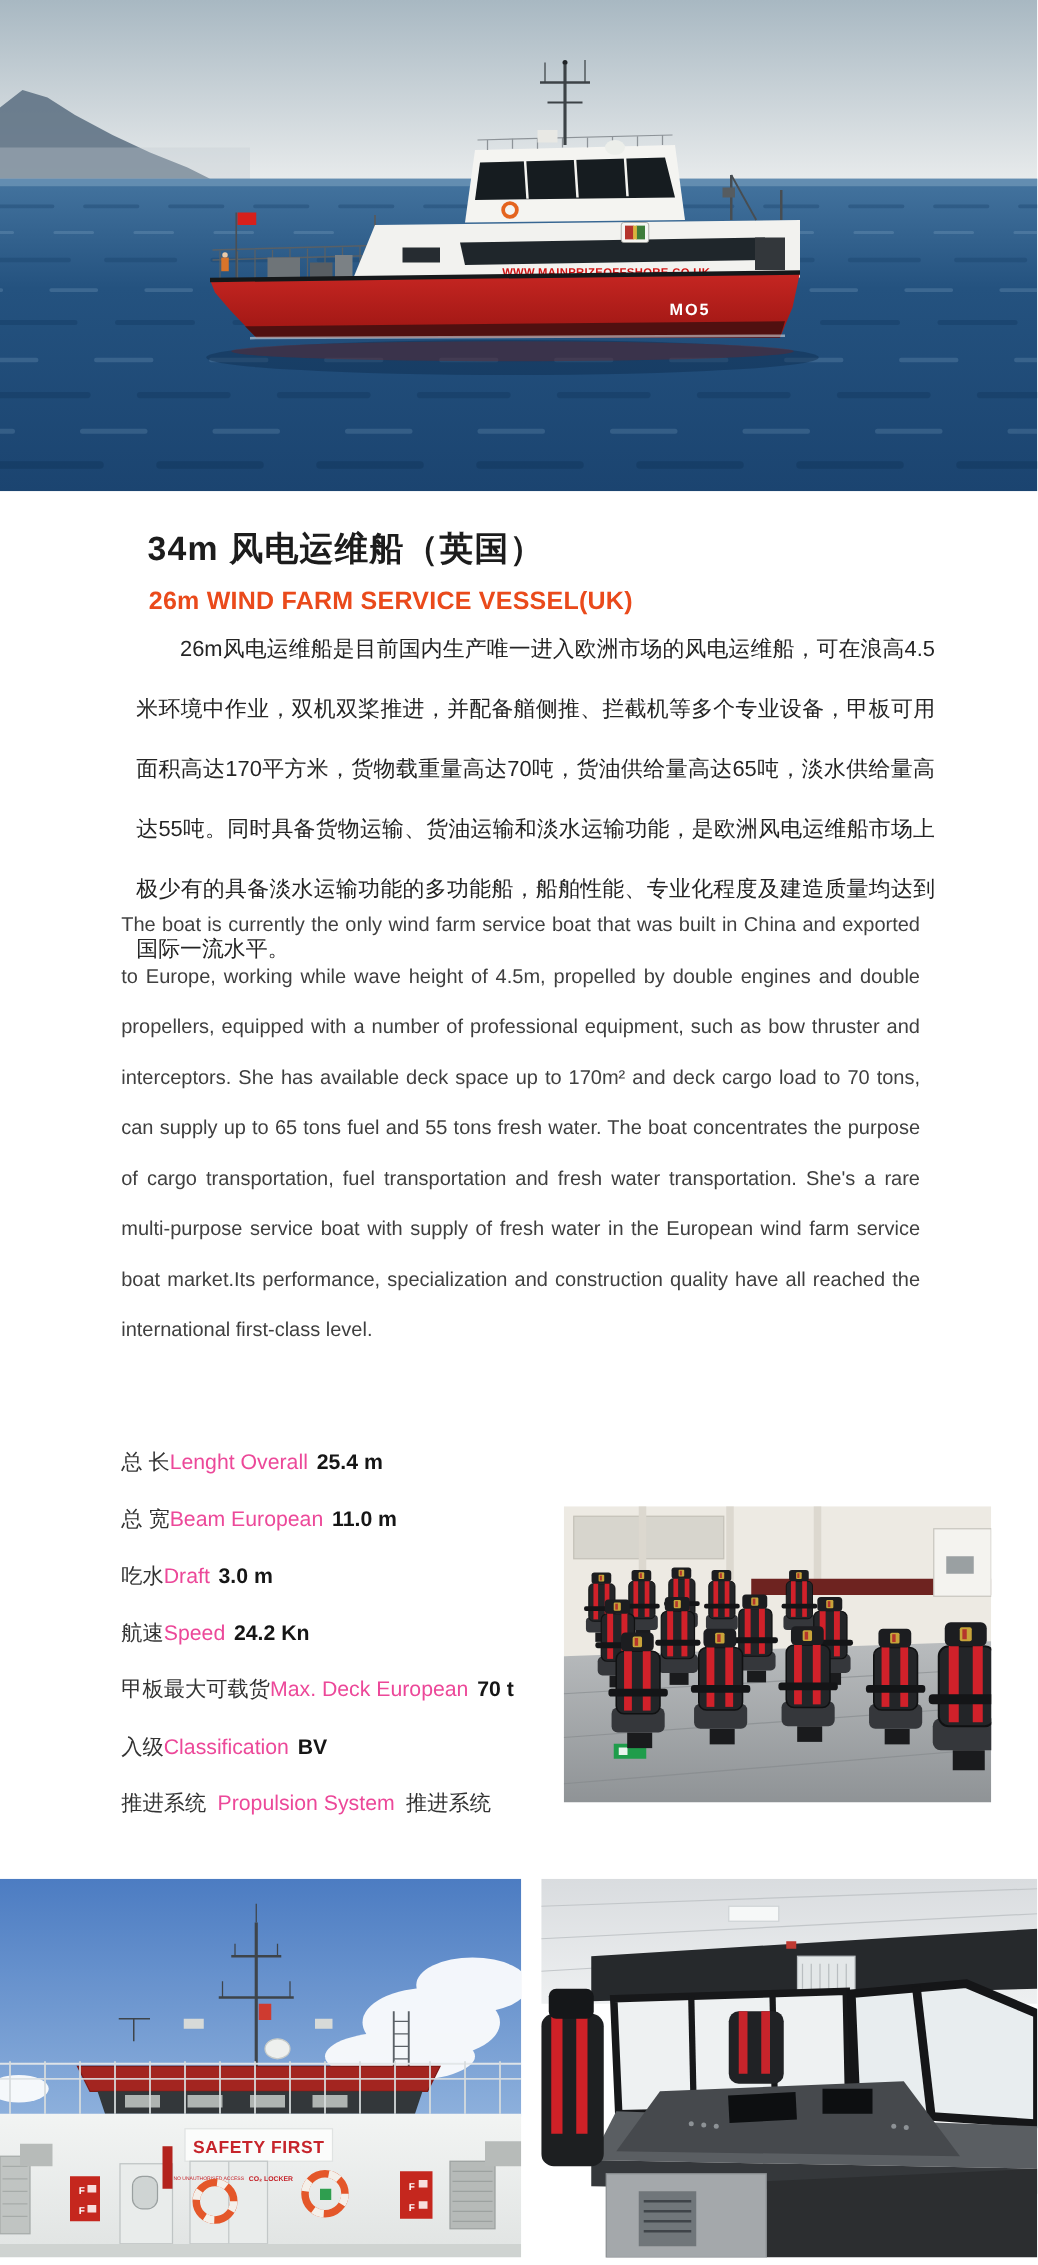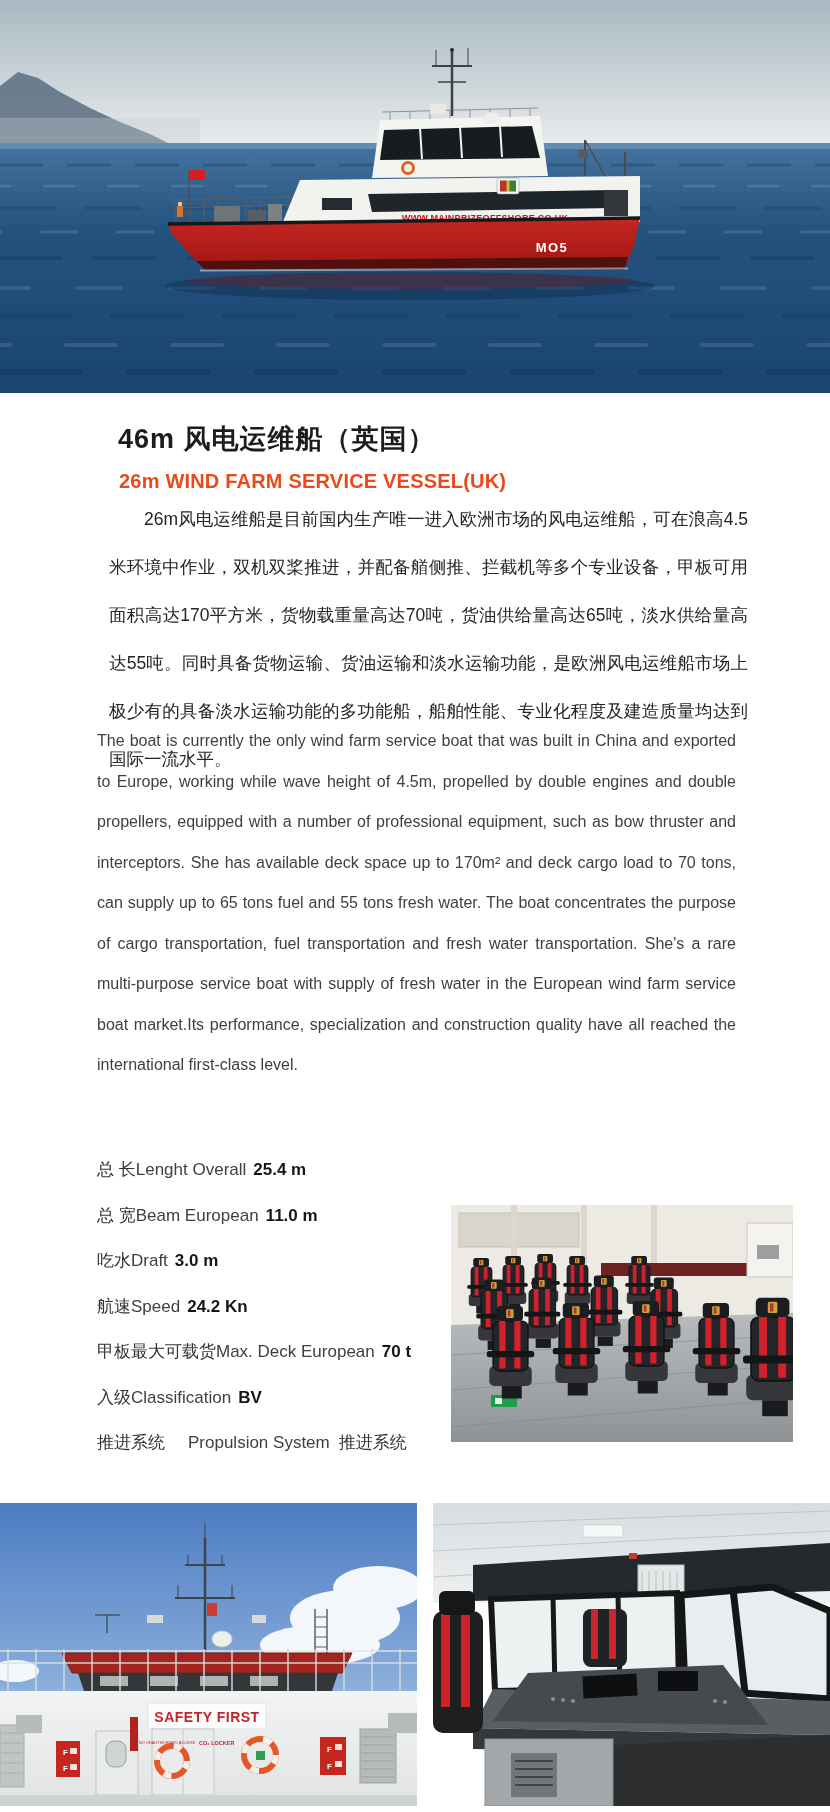--- a/index.html
+++ b/index.html
@@ -12,23 +12,23 @@
   
   .title{left:118px;top:421px;font-size:27px;font-weight:bold;color:#1c1c1c;letter-spacing:1px;}
   .subtitle{left:119px;top:470px;font-size:20px;font-weight:bold;color:#ea4a1b;letter-spacing:.2px;}
   .para-zh{left:97px;top:483px;width:639px;font-size:17.5px;line-height:48px;color:#242424;
            text-align:justify;text-indent:2em;}
   .para-en{left:97px;top:721px;width:639px;font-size:16px;line-height:40.5px;color:#3f3f3f;
            text-align:justify;}
   .specs{left:97px;top:1147px;width:400px;font-size:17px;line-height:45.5px;color:#383838;}
   .spec-row{white-space:nowrap;}
   .sp-zh{color:#333333;}
-  .sp-en{color:#404040;}
+  .sp-en{color:#ec4899;}
   .sp-val{font-weight:bold;color:#161616;margin-left:7px;text-align:right;}
-  .wide .sp-en{margin-left:23px;}
+  .wide .sp-en{margin-left:9px;}
   .wide .sp-val{font-weight:normal;color:#333333;margin-left:9px;}
   
   .photo-seats{left:451px;top:1205px;width:342px;height:237px;}
   .photo-stern{left:0px;top:1503px;width:417px;height:303px;}
   .photo-wheel{left:433px;top:1503px;width:397px;height:303px;}
 </style>
 </head>
 <body>
 
 <div class="page">
@@ -135,21 +135,21 @@
         <polygon points="196,261 628,257 624,270 205,270" fill="#471010" opacity="0.9"></polygon>
         <line x1="168" y1="224" x2="640" y2="218" stroke="#16181a" stroke-width="3.5"></line>
         <rect x="604" y="190" width="24" height="26" fill="#33373b"></rect>
         <line x1="200" y1="270.5" x2="628" y2="268.5" stroke="#dfe8ee" stroke-width="2" opacity="0.55"></line>
 
         <text x="552" y="252" text-anchor="middle" font-size="13" font-weight="bold" fill="#ffffff" letter-spacing="1.5">MO5</text>
       </g>
     </svg>
   </div>
 
-  <h1 class="abs title" style="margin:0;">46m 风电运维船（英国）</h1>
+  <h1 class="abs title" style="margin:0;">34m 风电运维船（英国）</h1>
   <div class="abs subtitle">26m WIND FARM SERVICE VESSEL(UK)</div>
 
   <p class="abs para-zh" style="margin:12px;">26m风电运维船是目前国内生产唯一进入欧洲市场的风电运维船，可在浪高4.5米环境中作业，双机双桨推进，并配备艏侧推、拦截机等多个专业设备，甲板可用面积高达170平方米，货物载重量高达70吨，货油供给量高达65吨，淡水供给量高达55吨。同时具备货物运输、货油运输和淡水运输功能，是欧洲风电运维船市场上极少有的具备淡水运输功能的多功能船，船舶性能、专业化程度及建造质量均达到国际一流水平。</p>
   <p class="abs para-en" style="margin:0;">The boat is currently the only wind farm service boat that was built in China and exported to Europe, working while wave height of 4.5m, propelled by double engines and double propellers, equipped with a number of professional equipment, such as bow thruster and interceptors. She has available deck space up to 170m² and deck cargo load to 70 tons, can supply up to 65 tons fuel and 55 tons fresh water. The boat concentrates the purpose of cargo transportation, fuel transportation and fresh water transportation. She's a rare multi-purpose service boat with supply of fresh water in the European wind farm service boat market.Its performance, specialization and construction quality have all reached the international first-class level.</p>
 
   <div class="abs specs">
     <div class="spec-row"><span class="sp-zh">总 长</span><span class="sp-en">Lenght Overall</span><span class="sp-val">25.4 m</span></div>
     <div class="spec-row"><span class="sp-zh">总 宽</span><span class="sp-en">Beam European</span><span class="sp-val">11.0 m</span></div>
     <div class="spec-row"><span class="sp-zh">吃水</span><span class="sp-en">Draft</span><span class="sp-val">3.0 m</span></div>
     <div class="spec-row"><span class="sp-zh">航速</span><span class="sp-en">Speed</span><span class="sp-val">24.2 Kn</span></div>

